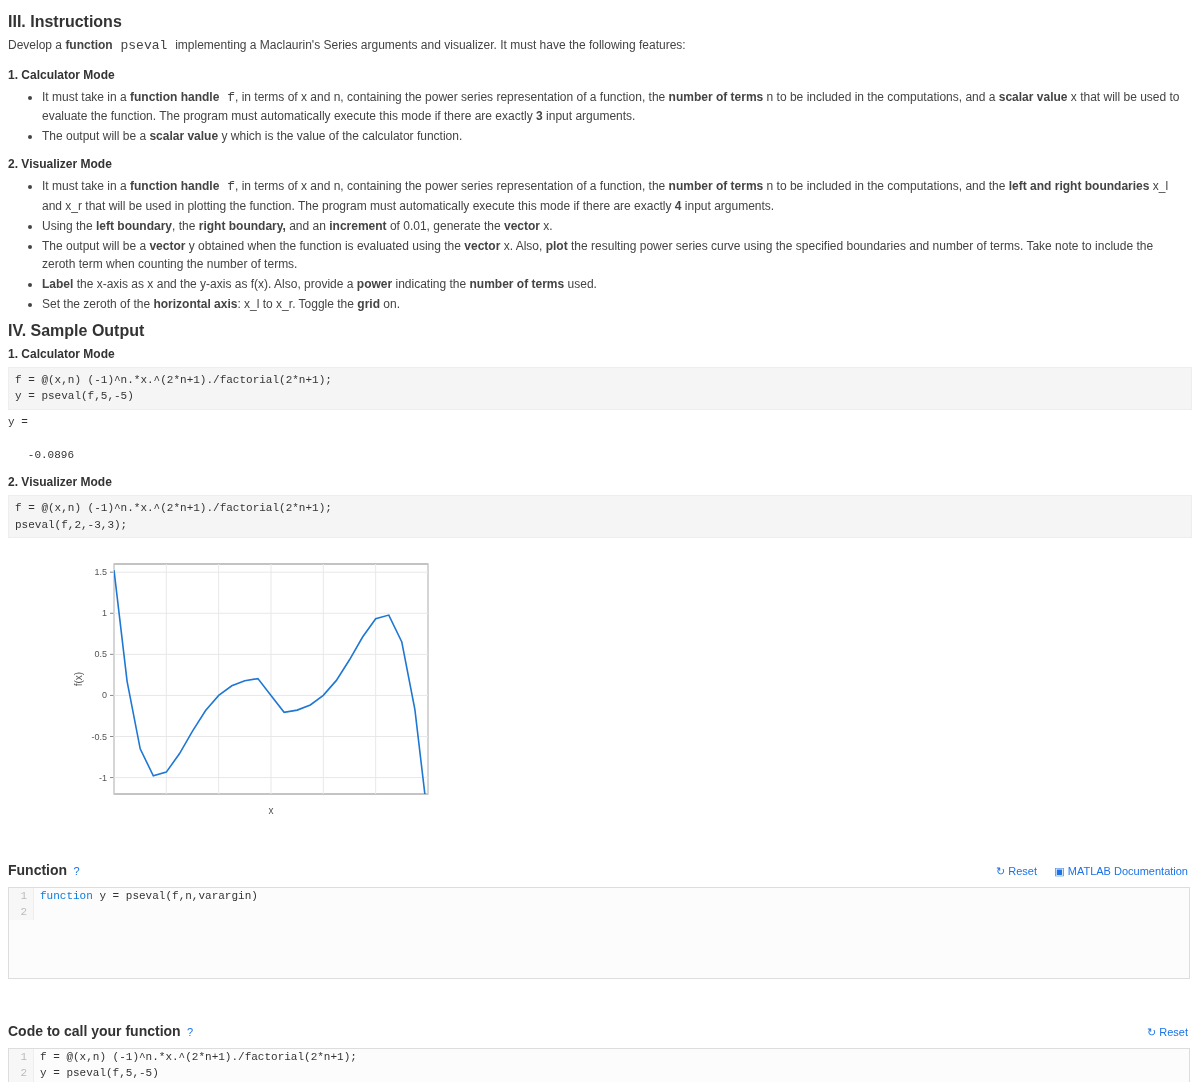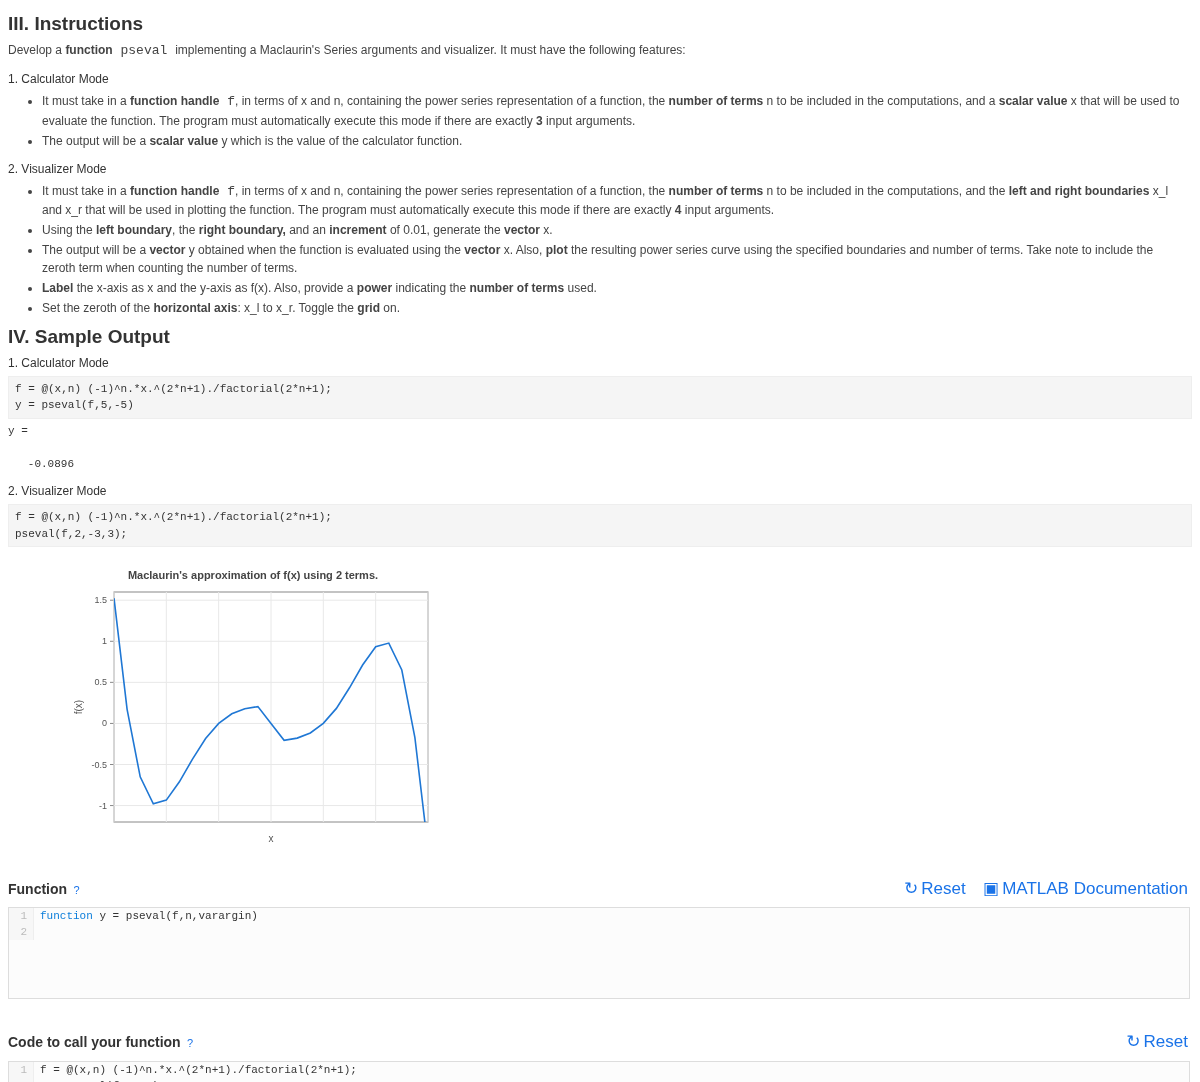--- a/index.html
+++ b/index.html
@@ -5,28 +5,28 @@
   body {
     font-family: Arial, Helvetica, sans-serif;
     font-size: 12px;
     color: #444;
     margin: 0;
     padding: 6px 8px 40px 8px;
     line-height: 1.5;
     background: #fff;
   }
   h3 {
-    font-size: 19px;
+    font-size: 16px;
     margin: 4px 0 2px 0;
     color: #333;
     font-weight: bold;
   }
   h4 {
     font-size: 12px;
-    font-weight: normal;
+    font-weight: bold;
     margin: 10px 0 4px 0;
     color: #333;
   }
   p { margin: 2px 0 6px 0; }
   ul { margin: 2px 12px 6px 0; padding-left: 34px; }
   li { margin: 2px 0; }
   code, .mono {
     font-family: Menlo, Consolas, "Courier New", monospace;
     font-size: 13px;
   }
@@ -44,36 +44,36 @@
     font-family: Menlo, Consolas, "Courier New", monospace;
     font-size: 11px;
     white-space: pre;
     margin: 4px 0 10px 0;
     color: #333;
   }
   .section-bar {
     display: flex;
     justify-content: space-between;
     align-items: baseline;
-    margin-top: 30px;
+    margin-top: 42px;
     width: 1180px;
   }
   .section-title {
     font-size: 14px;
     font-weight: bold;
     color: #333;
   }
   .help-icon {
     color: #1a73e8;
     font-size: 11px;
     margin-left: 3px;
     cursor: pointer;
   }
   .right-links a {
-    font-size: 17px;
+    font-size: 11px;
     text-decoration: none;
     margin-left: 14px;
     color: #1a73e8;
   }
   .reset-icon::before { content: "\21BB"; margin-right: 3px; }
   .doc-icon::before { content: "\25A3"; margin-right: 3px; }
   .editor {
     border: 1px solid #ddd;
     background: #fcfcfc;
     width: 1180px;
@@ -161,21 +161,20 @@
 y = pseval(f,5,-5)</div>
 <div class="result">y =
 
    -0.0896</div>
 
 <h4>2. Visualizer Mode</h4>
 <div class="codebox">f = @(x,n) (-1)^n.*x.^(2*n+1)./factorial(2*n+1);
 pseval(f,2,-3,3);</div>
 
 <div class="chart-wrap">
-  <div class="chart-title">Maclaurin's approximation of f(x) using 2 terms.</div>
   <svg id="chart-svg" width="370" height="260">
       <rect x="46" y="6" width="314" height="230" fill="#fff" stroke="#888" stroke-width="1"></rect>
       <line x1="46" x2="360" y1="219.57142857142858" y2="219.57142857142858" stroke="#e8e8e8"></line>
       <line x1="46" x2="42" y1="219.57142857142858" y2="219.57142857142858" stroke="#888"></line>
       <text x="39" y="222.57142857142858" text-anchor="end" class="tick-label">-1</text>
       <line x1="46" x2="360" y1="178.5" y2="178.5" stroke="#e8e8e8"></line>
       <line x1="46" x2="42" y1="178.5" y2="178.5" stroke="#888"></line>
       <text x="39" y="181.5" text-anchor="end" class="tick-label">-0.5</text>
       <line x1="46" x2="360" y1="137.42857142857142" y2="137.42857142857142" stroke="#e8e8e8"></line>
       <line x1="46" x2="42" y1="137.42857142857142" y2="137.42857142857142" stroke="#888"></line>

